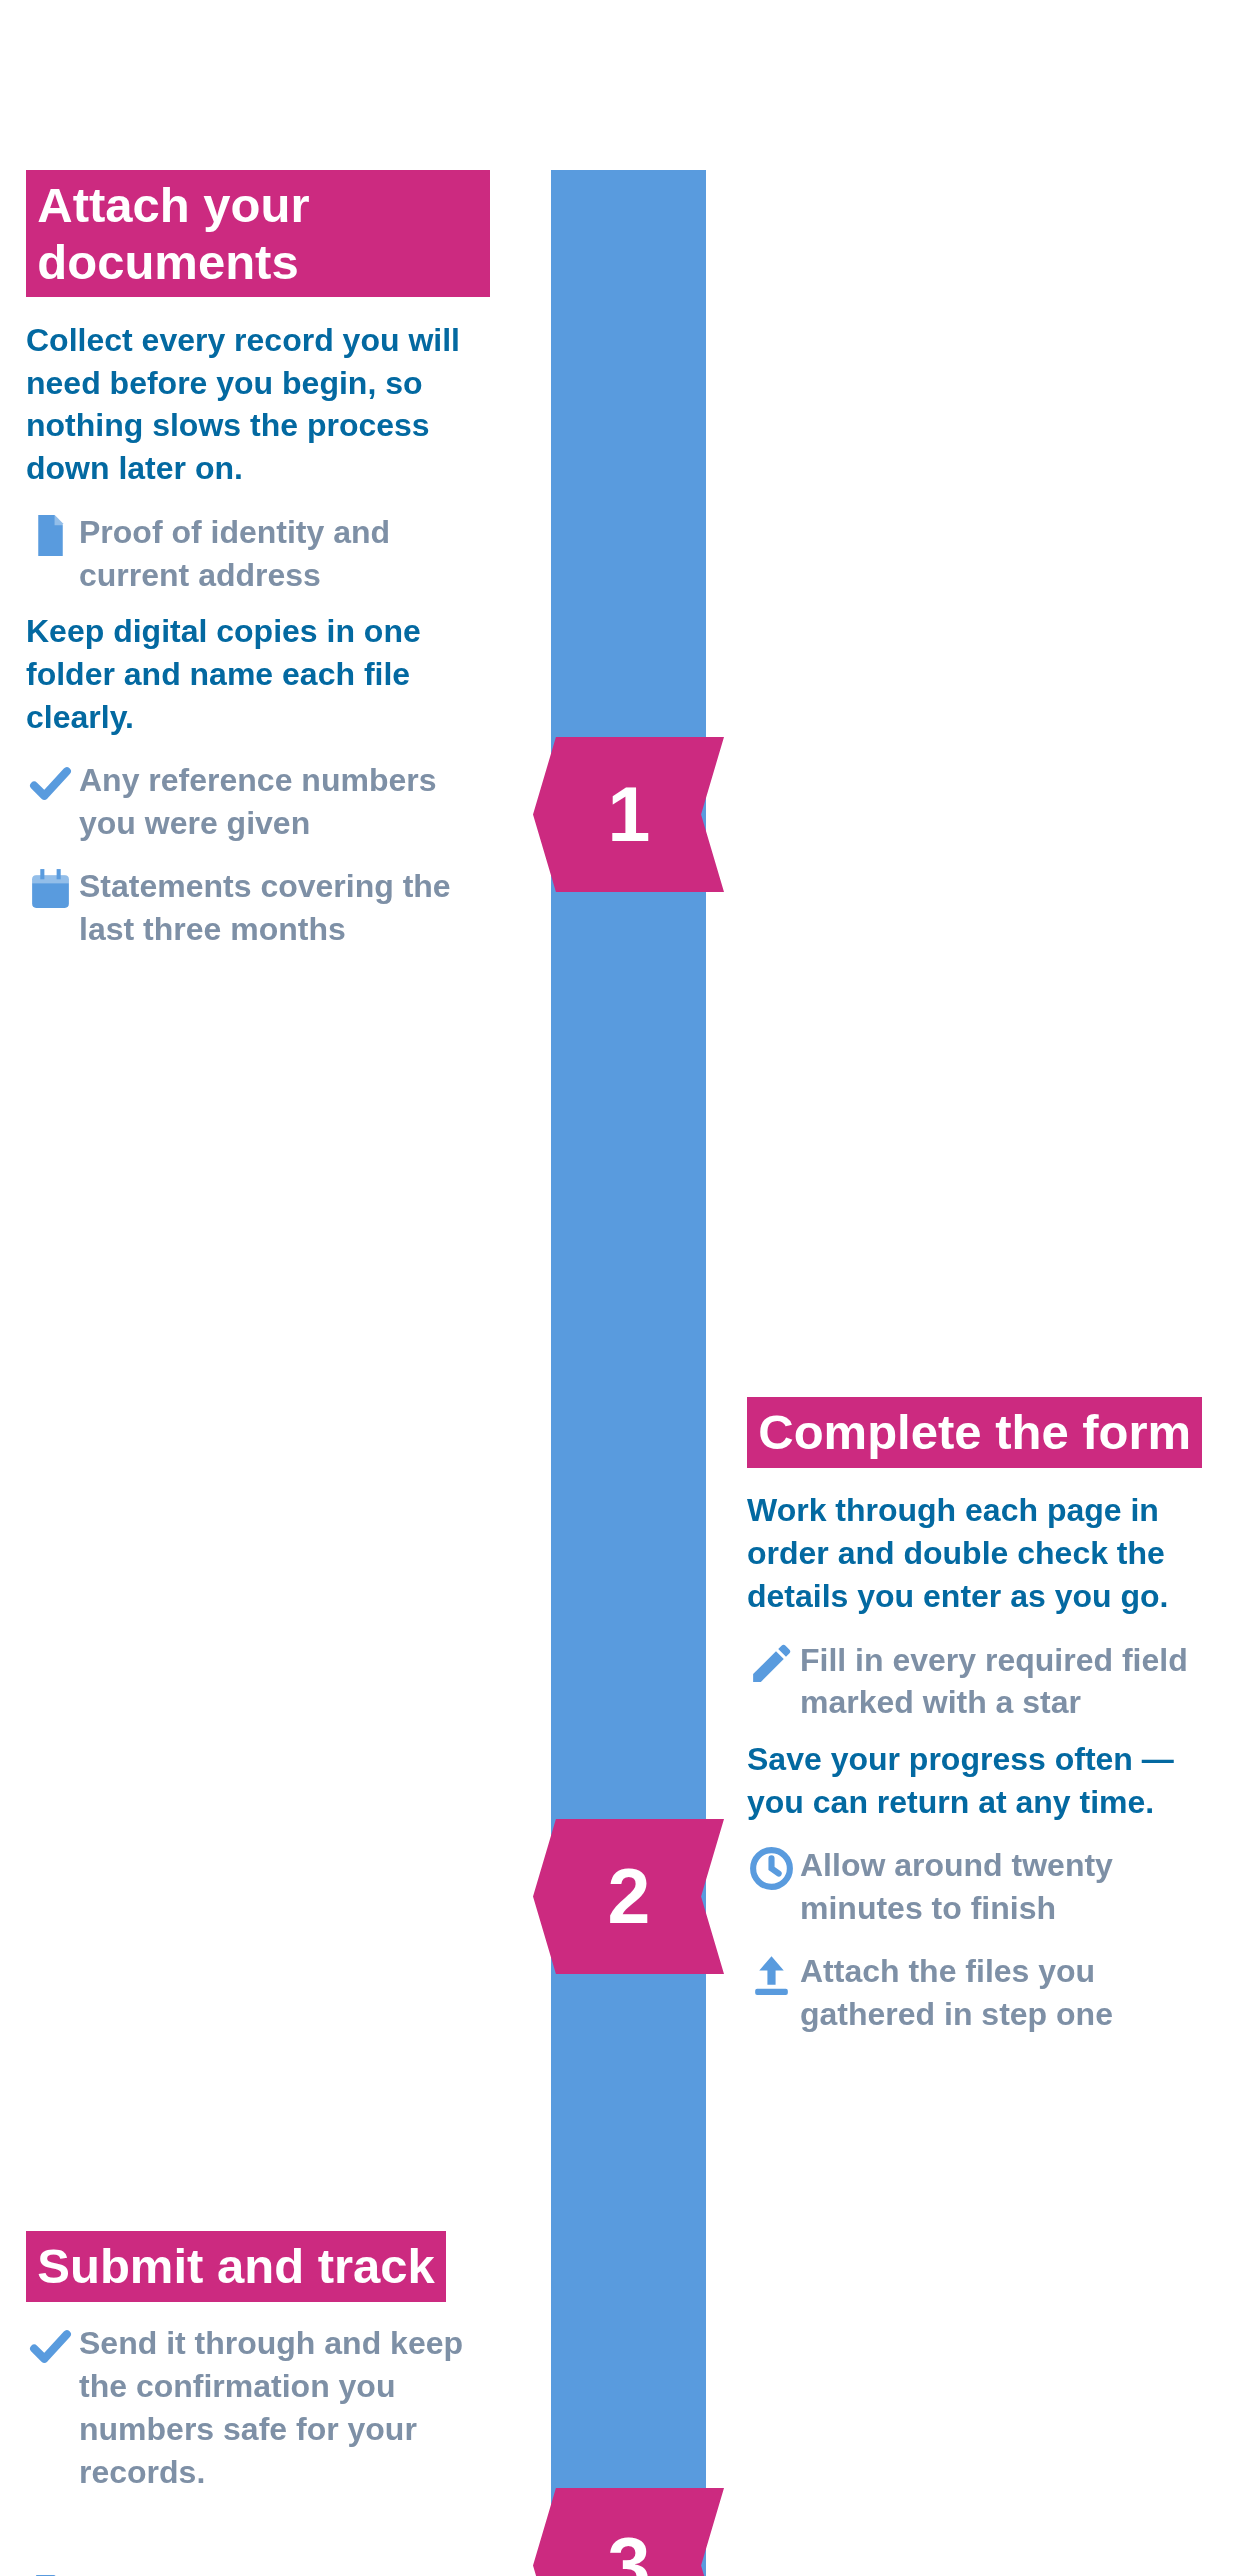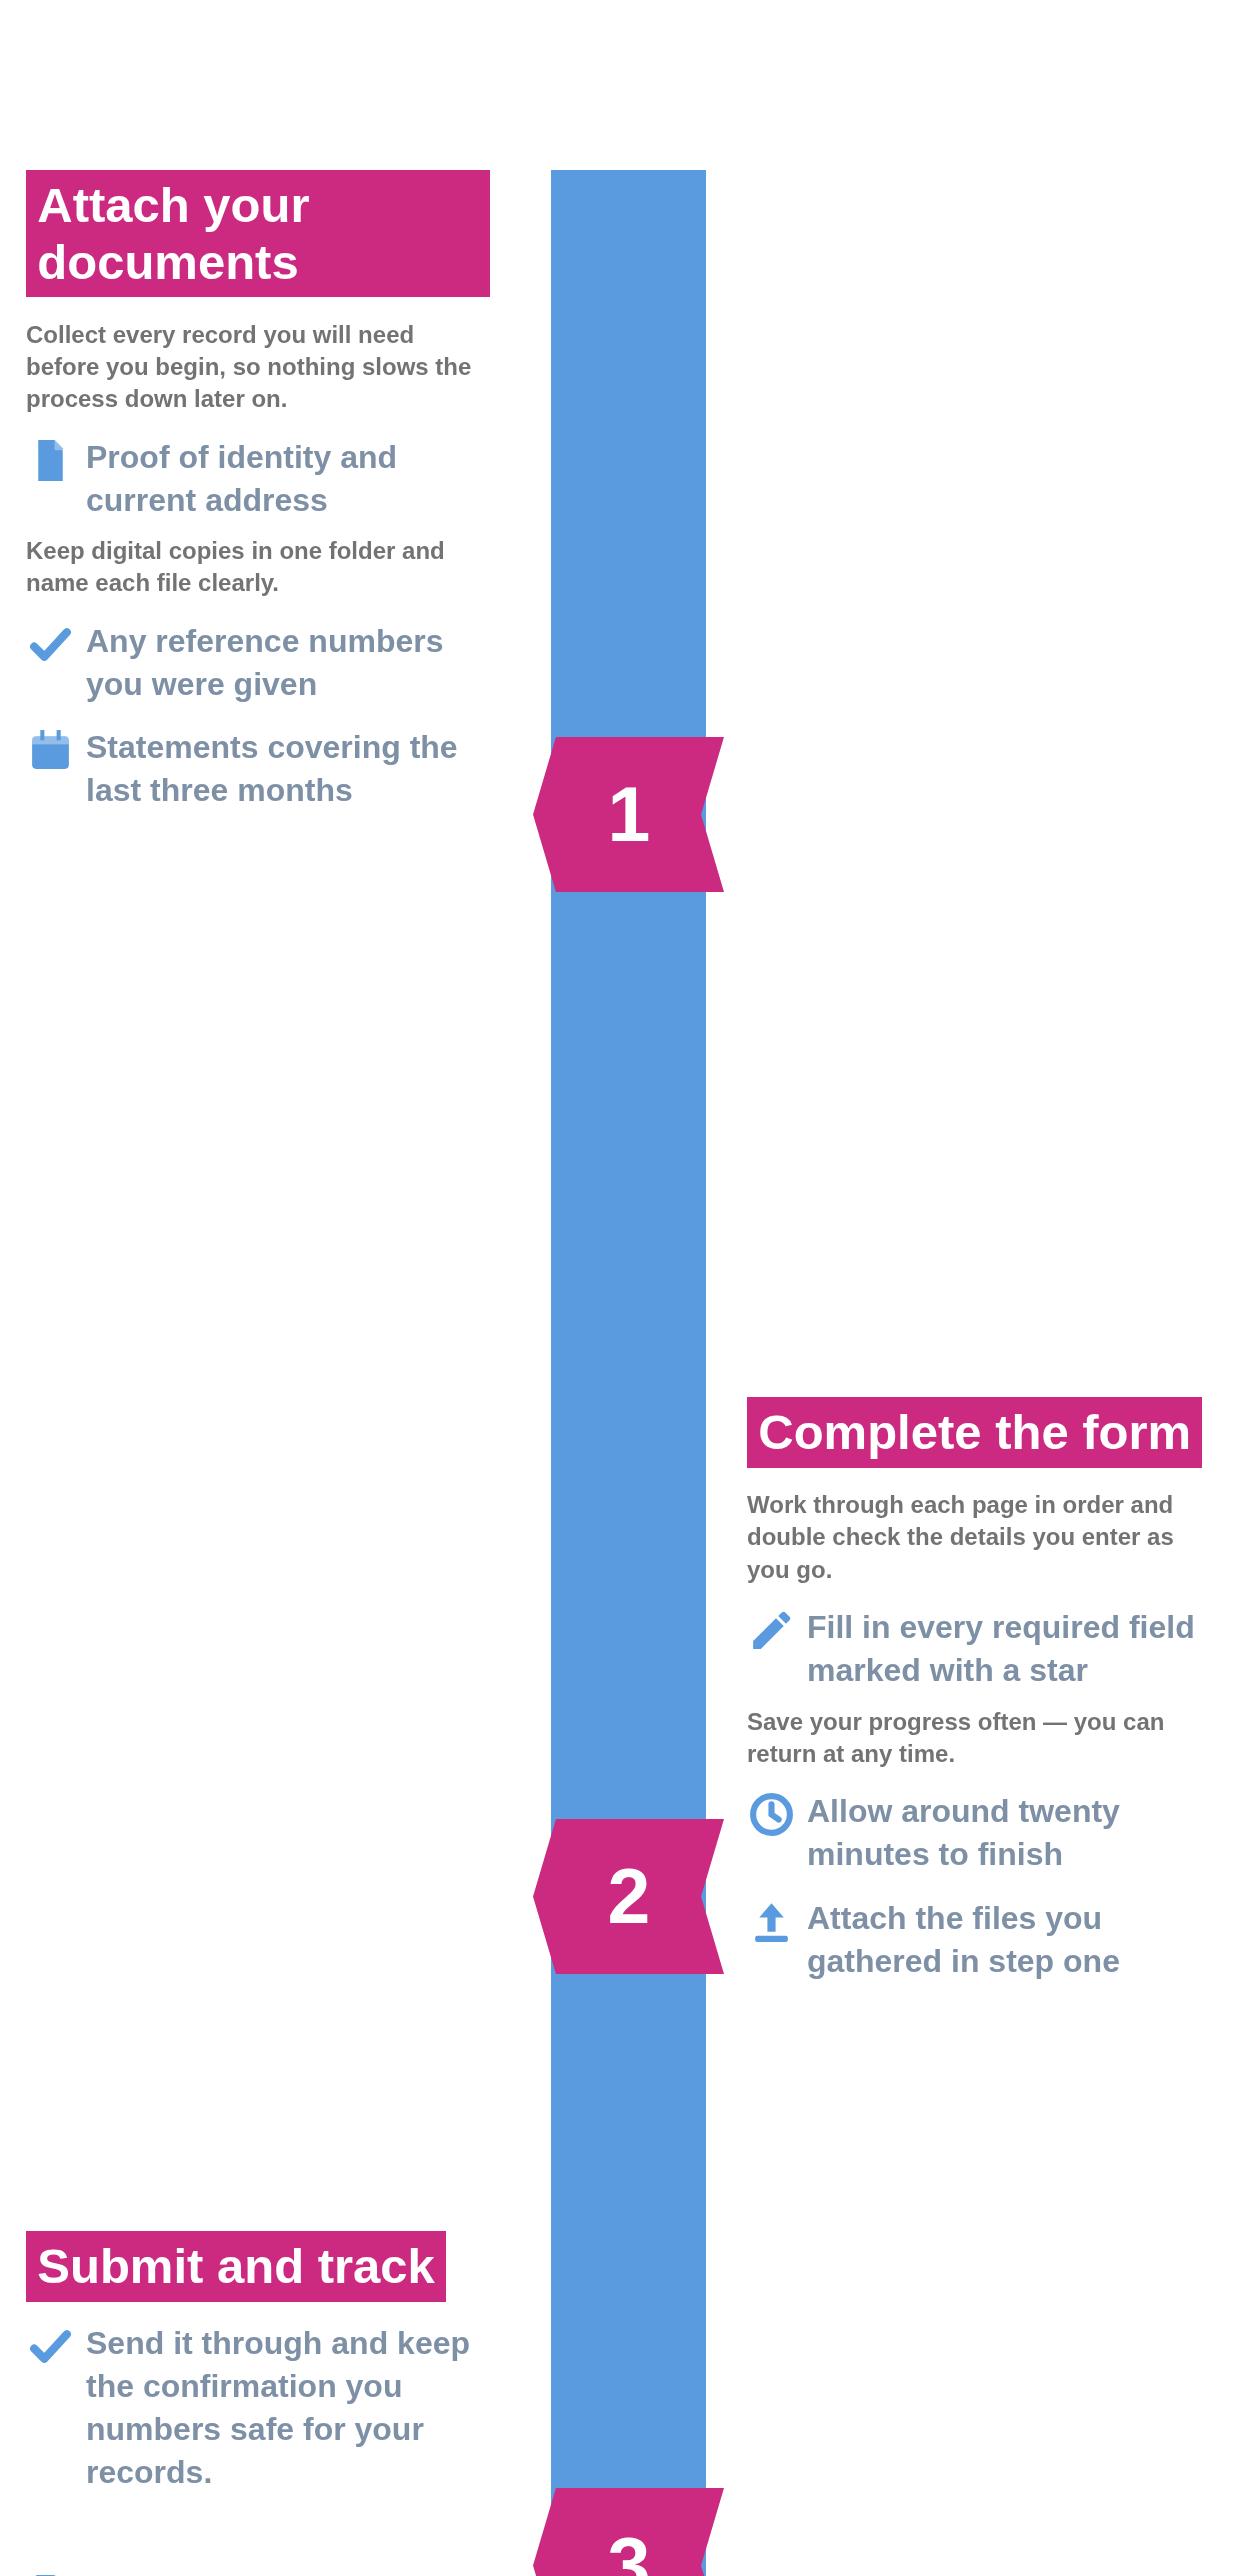--- a/index.html
+++ b/index.html
@@ -63,33 +63,33 @@
     font-size:49px;
     font-weight:bold;
     line-height:1.15;
     padding:7.2px 11.3px;
     display:inline-block;
     box-decoration-break:clone;
     -webkit-box-decoration-break:clone;
   }
 
   .sec-para{
-    color:#737373;
-    font-size:24px;
+    color:#0369a1;
+    font-size:32px;
     line-height:1.34;
     font-weight:bold;
     margin-top:21.6px;
   }
   .sec-para.tight{ margin-top:13.4px; }
 
   
   .bullet-row{
     display:flex;
     align-items:flex-start;
-    gap:11px;
+    gap:4px;
     margin-top:20.6px;
   }
   .bullet-row .b-text{
     color:#7E90A6;
     font-size:32px;
     line-height:1.34;
     font-weight:bold;
     flex:1;
   }
   .icon{

